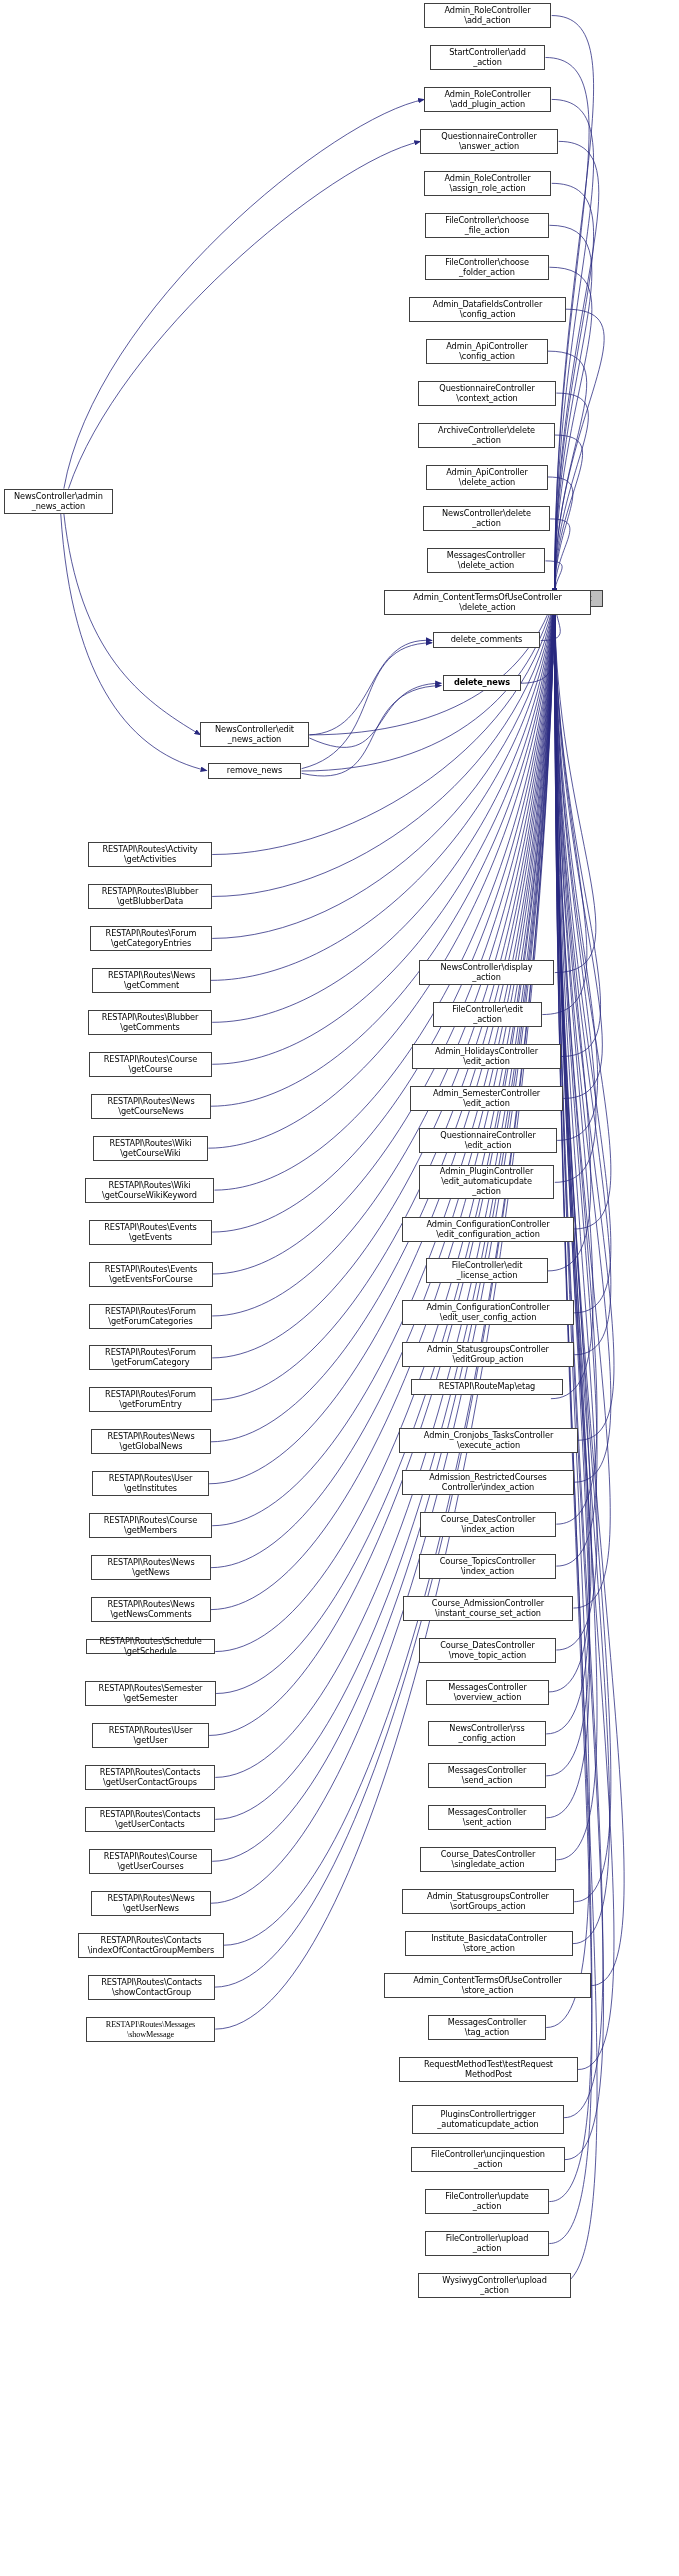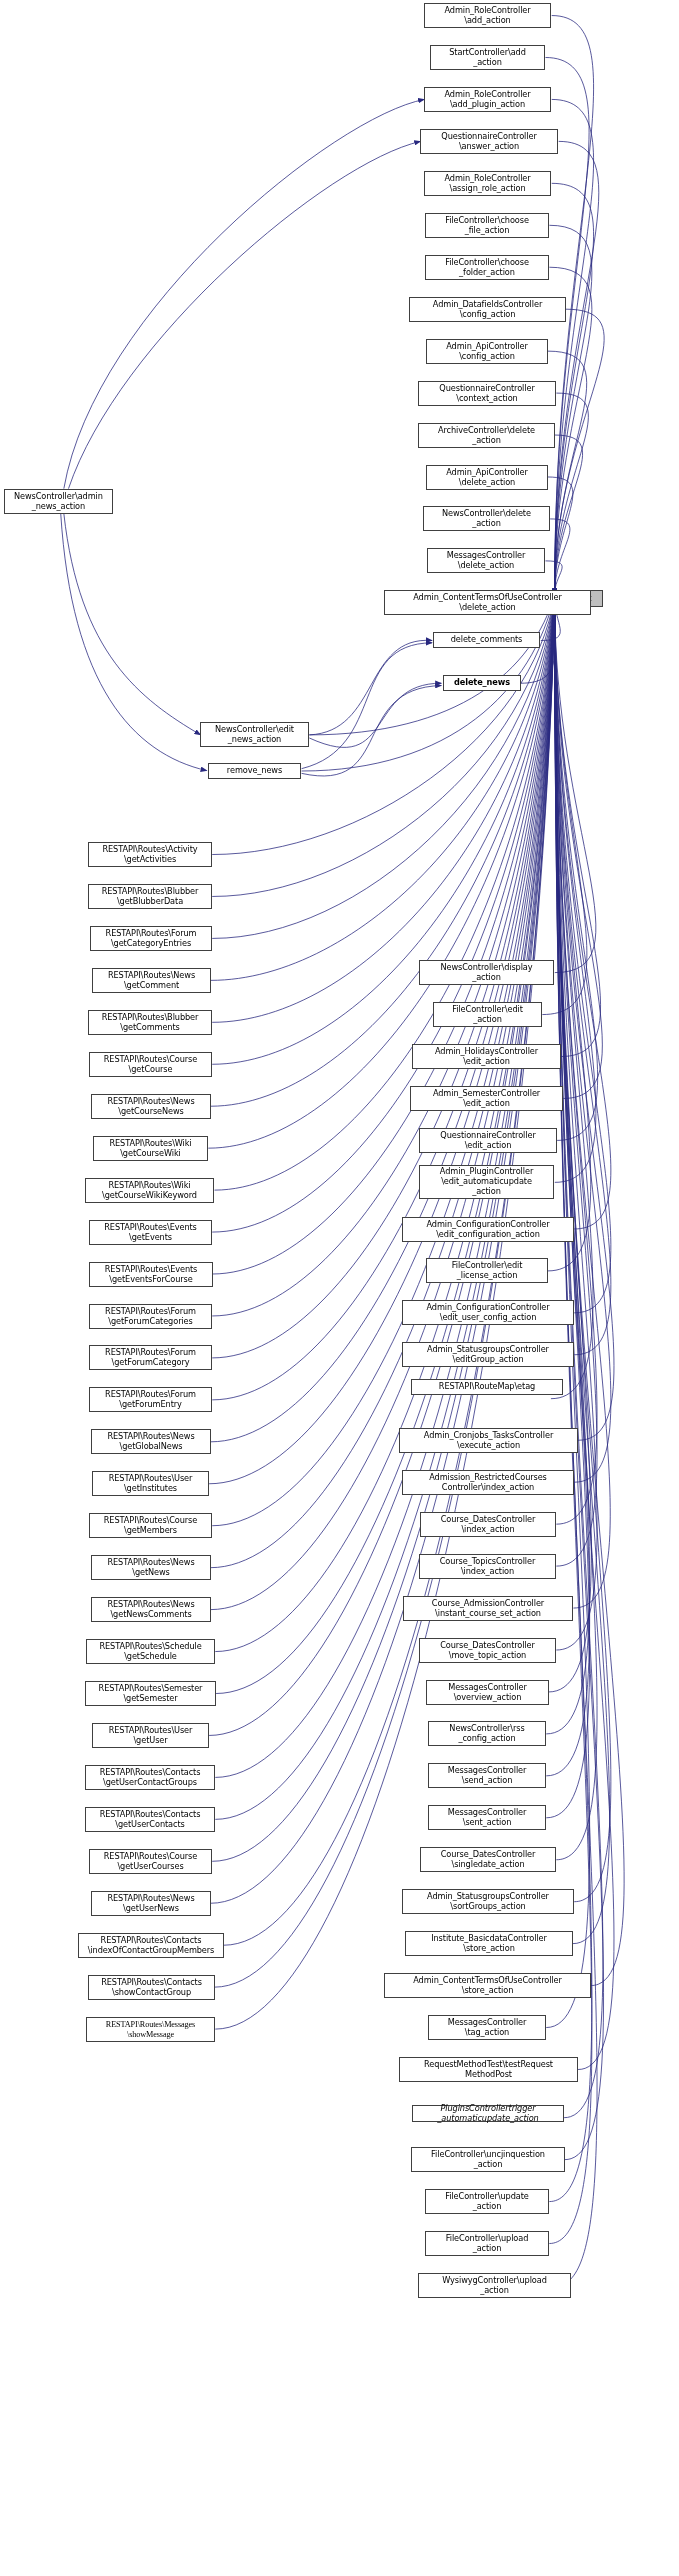--- a/index.html
+++ b/index.html
@@ -220,21 +220,21 @@
     <div class="node" style="left: 402px; top: 1889px; width: 172px; height: 25px;">Admin_StatusgroupsController
 \sortGroups_action</div>
     <div class="node" style="left: 405px; top: 1931px; width: 168px; height: 25px;">Institute_BasicdataController
 \store_action</div>
     <div class="node" style="left: 384px; top: 1973px; width: 207px; height: 25px;">Admin_ContentTermsOfUseController
 \store_action</div>
     <div class="node" style="left: 428px; top: 2015px; width: 118px; height: 25px;">MessagesController
 \tag_action</div>
     <div class="node" style="left: 399px; top: 2057px; width: 179px; height: 25px;">RequestMethodTest\testRequest
 MethodPost</div>
-    <div class="node" style="left: 412px; top: 2105px; width: 152px; height: 17px; font-style: italic;">PluginsControllertrigger
+    <div class="node" style="left: 412px; top: 2105px; width: 152px; height: 29px;">PluginsControllertrigger
 _automaticupdate_action</div>
     <div class="node" style="left: 411px; top: 2147px; width: 154px; height: 25px;">FileController\uncjinquestion
 _action</div>
     <div class="node" style="left: 425px; top: 2189px; width: 124px; height: 25px;">FileController\update
 _action</div>
     <div class="node" style="left: 425px; top: 2231px; width: 124px; height: 25px;">FileController\upload
 _action</div>
     <div class="node" style="left: 418px; top: 2273px; width: 153px; height: 25px;">WysiwygController\upload
 _action</div>
     <div class="node" style="left: 3.9px; top: 489px; width: 109px; height: 25px;">NewsController\admin
@@ -273,21 +273,21 @@
     <div class="node" style="left: 91px; top: 1429px; width: 120px; height: 25px;">RESTAPI\Routes\News
 \getGlobalNews</div>
     <div class="node" style="left: 92px; top: 1471px; width: 117px; height: 25px;">RESTAPI\Routes\User
 \getInstitutes</div>
     <div class="node" style="left: 89px; top: 1513px; width: 123px; height: 25px;">RESTAPI\Routes\Course
 \getMembers</div>
     <div class="node" style="left: 91px; top: 1555px; width: 120px; height: 25px;">RESTAPI\Routes\News
 \getNews</div>
     <div class="node" style="left: 91px; top: 1597px; width: 120px; height: 25px;">RESTAPI\Routes\News
 \getNewsComments</div>
-    <div class="node" style="left: 86px; top: 1639px; width: 129px; height: 25px;">RESTAPI\Routes\Schedule
+    <div class="node" style="left: 86px; top: 1639px; width: 129px; height: 15px;">RESTAPI\Routes\Schedule
 \getSchedule</div>
     <div class="node" style="left: 85px; top: 1681px; width: 131px; height: 25px;">RESTAPI\Routes\Semester
 \getSemester</div>
     <div class="node" style="left: 92px; top: 1723px; width: 117px; height: 25px;">RESTAPI\Routes\User
 \getUser</div>
     <div class="node" style="left: 85px; top: 1765px; width: 130px; height: 25px;">RESTAPI\Routes\Contacts
 \getUserContactGroups</div>
     <div class="node" style="left: 85px; top: 1807px; width: 130px; height: 25px;">RESTAPI\Routes\Contacts
 \getUserContacts</div>
     <div class="node" style="left: 89px; top: 1849px; width: 123px; height: 25px;">RESTAPI\Routes\Course

